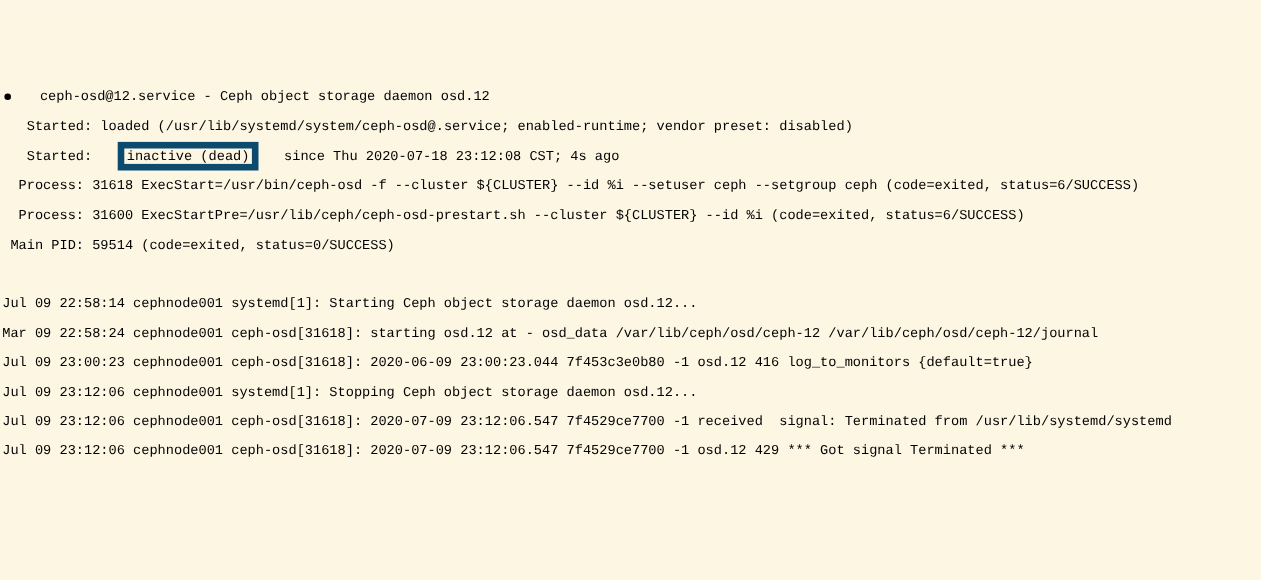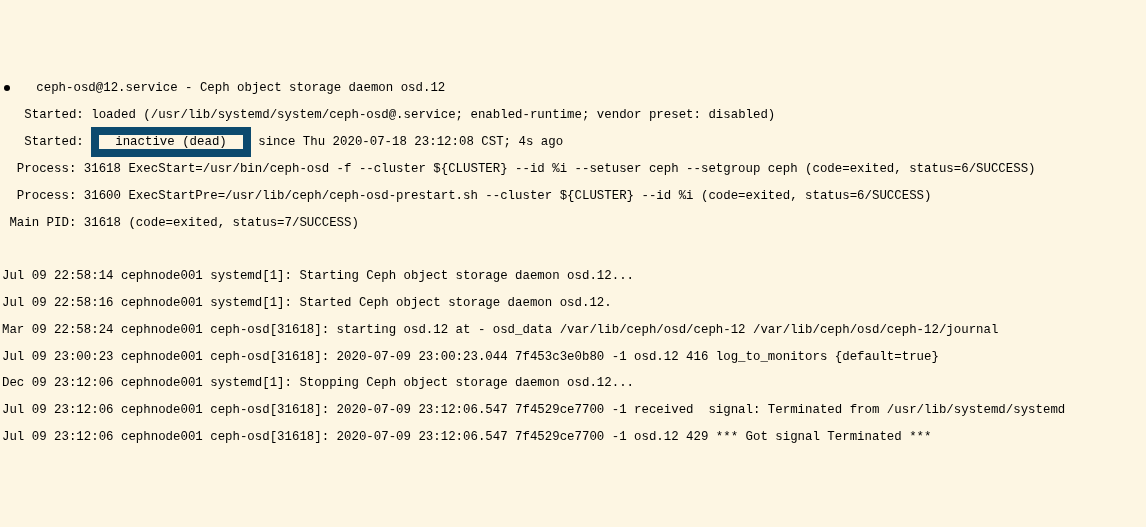--- a/index.html
+++ b/index.html
@@ -19,44 +19,43 @@
   .bullet {
     display: inline-block;
     width: 6px;
     height: 6px;
     background: #000;
     border-radius: 50%;
     margin: 0 4px 1px 2px;
     vertical-align: middle;
   }
   .hl {
-    border: 8px solid #0c4a6e;
-    padding: 0 16px;
-    margin: -1px 0;
+    border: 6px solid #0c4a6e;
+    padding: 0 2px;
+    margin: -1px 16px;
   }
   .row { display: block; }
 </style>
 </head>
 <body>
 
 
 
 <div class="term">
 <span class="row"><span class="bullet"></span><span>   ceph-osd@12.service - Ceph object storage daemon osd.12</span></span>
 <span class="row"><span>   Started: </span><span>loaded (/usr/lib/systemd/system/ceph-osd@.service; enabled-runtime; vendor preset: disabled)</span></span>
 <span class="row"><span>   Started: </span><span class="hl">inactive (dead)</span><span> since Thu 2020-07-18 23:12:08 CST; 4s ago</span></span>
 <span class="row">  Process: 31618 ExecStart=/usr/bin/ceph-osd -f --cluster ${CLUSTER} --id %i --setuser ceph --setgroup ceph (code=exited, status=6/SUCCESS)</span>
 <span class="row">  Process: 31600 ExecStartPre=/usr/lib/ceph/ceph-osd-prestart.sh --cluster ${CLUSTER} --id %i (code=exited, status=6/SUCCESS)</span>
-<span class="row"> Main PID: 31618 (code=exited, status=7/SUCCESS)</span>
+<span class="row"> Main PID: 59514 (code=exited, status=0/SUCCESS)</span>
 <span class="row"> </span>
 <span class="row">Jul 09 22:58:14 cephnode001 systemd[1]: Starting Ceph object storage daemon osd.12...</span>
-<span class="row">Jul 09 22:58:16 cephnode001 systemd[1]: Started Ceph object storage daemon osd.12.</span>
 <span class="row">Mar 09 22:58:24 cephnode001 ceph-osd[31618]: starting osd.12 at - osd_data /var/lib/ceph/osd/ceph-12 /var/lib/ceph/osd/ceph-12/journal</span>
-<span class="row">Jul 09 23:00:23 cephnode001 ceph-osd[31618]: 2020-07-09 23:00:23.044 7f453c3e0b80 -1 osd.12 416 log_to_monitors {default=true}</span>
-<span class="row">Dec 09 23:12:06 cephnode001 systemd[1]: Stopping Ceph object storage daemon osd.12...</span>
+<span class="row">Jul 09 23:00:23 cephnode001 ceph-osd[31618]: 2020-06-09 23:00:23.044 7f453c3e0b80 -1 osd.12 416 log_to_monitors {default=true}</span>
+<span class="row">Jul 09 23:12:06 cephnode001 systemd[1]: Stopping Ceph object storage daemon osd.12...</span>
 <span class="row">Jul 09 23:12:06 cephnode001 ceph-osd[31618]: 2020-07-09 23:12:06.547 7f4529ce7700 -1 received  signal: Terminated from /usr/lib/systemd/systemd</span>
 <span class="row">Jul 09 23:12:06 cephnode001 ceph-osd[31618]: 2020-07-09 23:12:06.547 7f4529ce7700 -1 osd.12 429 *** Got signal Terminated ***</span>
 
 
 
 
 
 </div>
 
 

